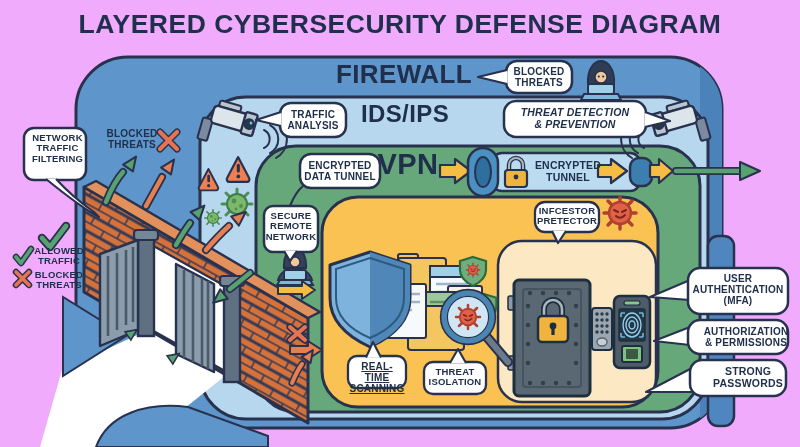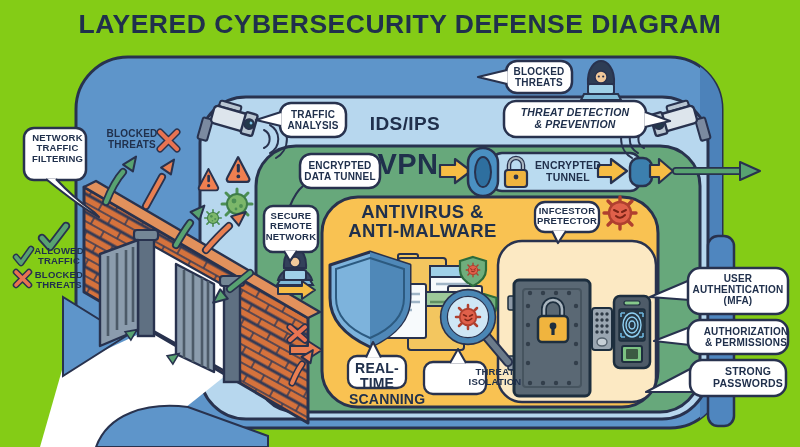--- a/index.html
+++ b/index.html
@@ -1,16 +1,16 @@
 <!DOCTYPE html>
 <html><head>
 <meta charset="utf-8">
 <style>
   html,body{margin:0;padding:0;background:#ffffff;}
-  .stage{position:relative;width:800px;height:447px;overflow:hidden;background:#84cc16;
+  .stage{position:relative;width:800px;height:447px;overflow:hidden;background:#f0abfc;
          font-family:"Liberation Sans", sans-serif;}
   .stage svg{position:absolute;left:0;top:0;}
   .lbl{position:absolute;color:#20304c;font-weight:700;text-align:center;
        white-space:pre-line;line-height:1.1;letter-spacing:.2px;}
   .hd{font-weight:800;letter-spacing:.4px;line-height:1.02;}
 </style>
 </head>
 <body>
 
 <div class="stage">
@@ -323,43 +323,42 @@
     <path d="M690,280 L650,297 L690,300" fill="#fff" stroke="#28324e" stroke-width="2.1"></path>
     <path d="M690,327 L654,341 L690,345" fill="#fff" stroke="#28324e" stroke-width="2.1"></path>
     <path d="M692,368 L646,392 L692,392" fill="#fff" stroke="#28324e" stroke-width="2.1"></path>
     <rect x="688" y="268" width="100" height="46" rx="12" fill="#fff" stroke="#28324e" stroke-width="2.5"></rect>
     <rect x="688" y="320" width="100" height="34" rx="12" fill="#fff" stroke="#28324e" stroke-width="2.5"></rect>
     <rect x="690" y="360" width="96" height="36" rx="12" fill="#fff" stroke="#28324e" stroke-width="2.5"></rect>
   </g>
 </svg>
 
 <div class="lbl hd" style="left:0;top:11px;width:800px;font-size:26.5px;letter-spacing:.5px;">LAYERED CYBERSECURITY DEFENSE DIAGRAM</div>
-<div class="lbl hd" style="left:325px;top:114px;width:160px;font-size:19px;">IDS/IPS</div>
+<div class="lbl hd" style="left:324px;top:61px;width:160px;font-size:26px;">FIREWALL</div>
+<div class="lbl hd" style="left:325px;top:102px;width:160px;font-size:24px;">IDS/IPS</div>
 <div class="lbl hd" style="left:358px;top:150px;width:100px;font-size:29px;">VPN</div>
-<div class="lbl hd" style="left:335px;top:203px;width:175px;font-size:18.5px;">ANTIVIRUS &amp;
-ANTI-MALWARE</div>
 
 <div class="lbl" style="left:507px;top:66px;width:64px;font-size:10px;">BLOCKED
 THREATS</div>
 <div class="lbl" style="left:281px;top:109px;width:64px;font-size:10px;">TRAFFIC
 ANALYSIS</div>
 <div class="lbl" style="left:505px;top:107px;width:140px;font-size:10.5px;font-style:italic;">THREAT DETECTION
 &amp; PREVENTION</div>
 <div class="lbl" style="left:301px;top:160px;width:78px;font-size:10px;">ENCRYPTED
 DATA TUNNEL</div>
 <div class="lbl" style="left:534px;top:160px;width:68px;font-size:10.5px;">ENCRYPTED
 TUNNEL</div>
 <div class="lbl" style="left:265px;top:211px;width:52px;font-size:9.5px;">SECURE
 REMOTE
 NETWORK</div>
 <div class="lbl" style="left:536px;top:206px;width:62px;font-size:9.5px;">INFCESTOR
 PRETECTOR</div>
-<div class="lbl" style="left:349px;top:361px;width:56px;font-size:14px;">REAL-TIME
+<div class="lbl" style="left:349px;top:361px;width:56px;font-size:10px;text-decoration:underline;">REAL-TIME
 SCANNING</div>
-<div class="lbl" style="left:425px;top:367px;width:60px;font-size:9.5px;padding-left:40px;">THREAT
+<div class="lbl" style="left:425px;top:367px;width:60px;font-size:9.5px;">THREAT
 ISOLATION</div>
 <div class="lbl" style="left:690px;top:273px;width:96px;font-size:10px;">USER
 AUTHENTICATION
 (MFA)</div>
 <div class="lbl" style="left:690px;top:326px;width:96px;font-size:10px;padding-left:8px;">AUTHORIZATION
 &amp; PERMISSIONS</div>
 <div class="lbl" style="left:692px;top:366px;width:112px;font-size:10.5px;">STRONG
 PASSWORDS</div>
 <div class="lbl" style="left:25px;top:133px;width:65px;font-size:9.5px;">NETWORK
 TRAFFIC

